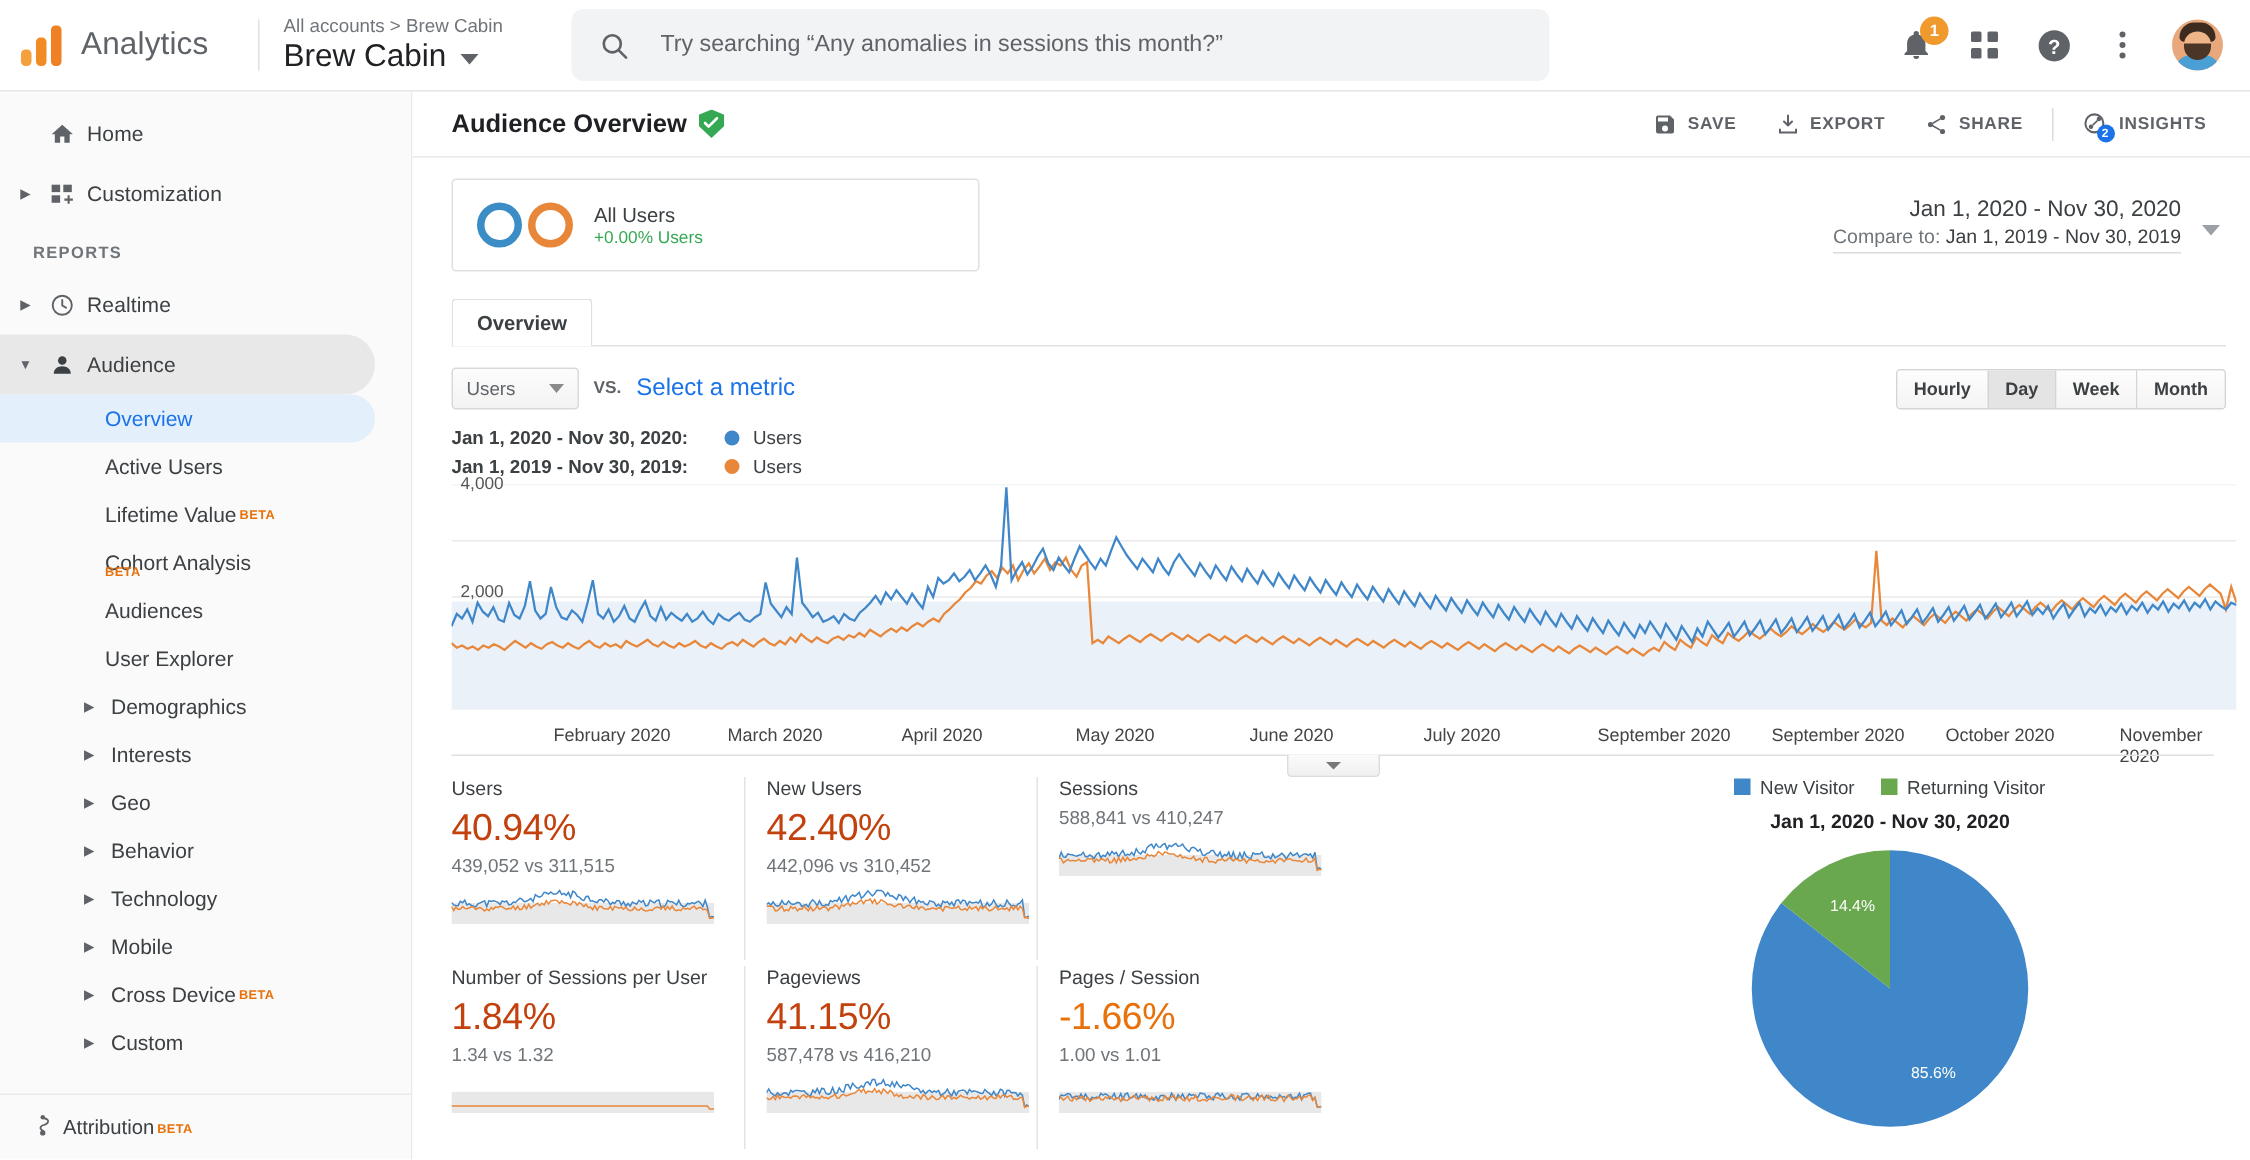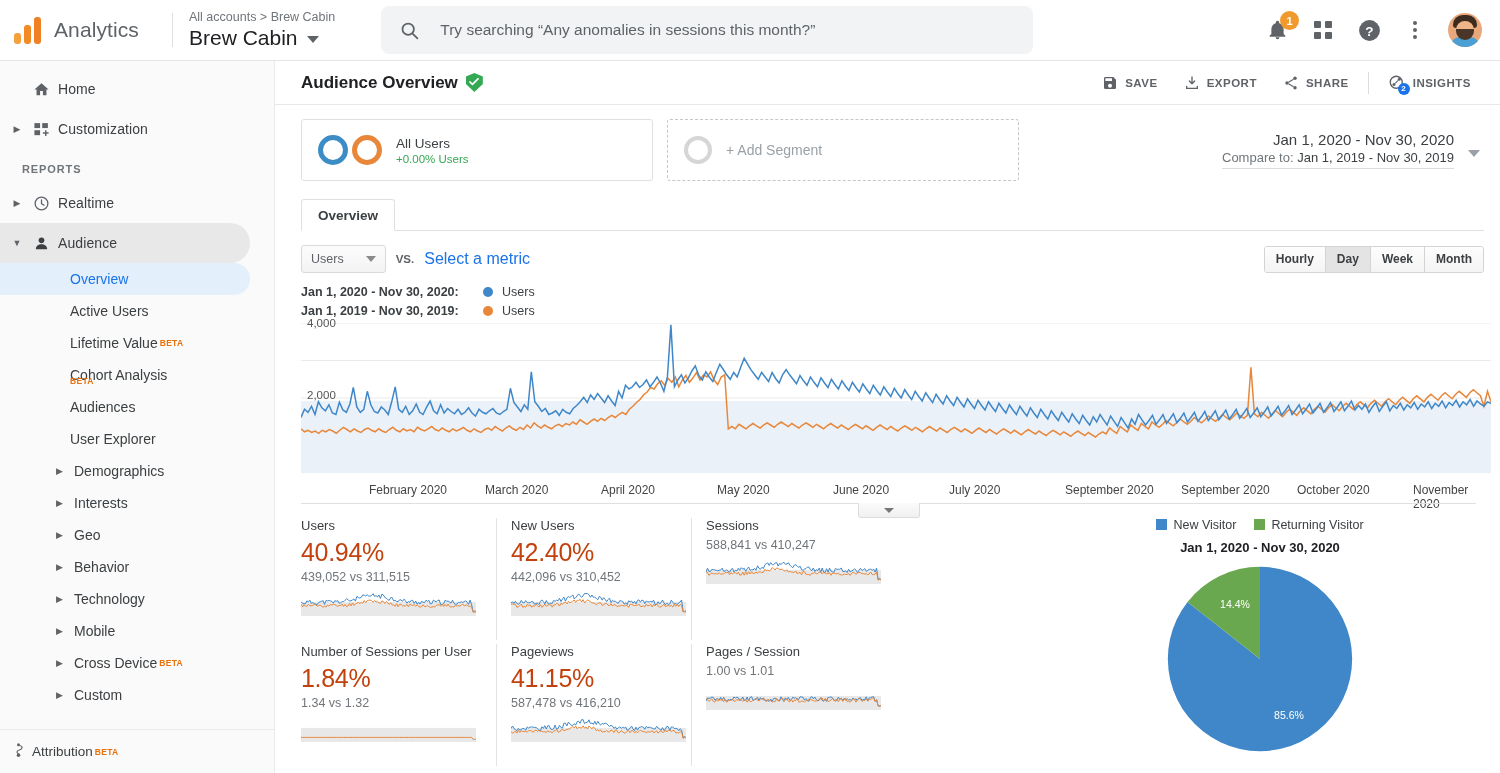--- a/index.html
+++ b/index.html
@@ -89,21 +89,21 @@
   .sb-sub .lbl { font-size: 14px; color: #3c4043; }
   .sb-sub.selected { background: #e3f0fb; }
   .sb-sub.selected .lbl { color: #1a73e8; }
   .sb-sub.with-arrow { padding-left: 56px; }
   .sb-sub .arrow { width: 14px; margin-right: 4px; color: #5f6368; font-size: 9px; flex:none;}
   .beta { color: #e8710a; font-size: 8.5px; font-weight: 700; vertical-align: super; margin-left: 2px; letter-spacing: .3px;}
   .beta-blk { color: #e8710a; font-size: 8.5px; font-weight: 700; letter-spacing:.3px; display:block; margin-top:-3px;}
   .sb-bottom {
     position: absolute; bottom: 0; left: 0; right: 0; height: 44px;
     background: #fafafa; border-top: 1px solid #eaeaea;
-    display: flex; align-items: center;  text-align: right;
+    display: flex; align-items: center; padding-left: 10px; text-align: right;
   }
 
   
   .main { flex: 1; overflow: hidden; position: relative; background: #fff; }
   .main-head {
     height: 44px; display: flex; align-items: center; padding: 0 16px 0 26px;
     border-bottom: 1px solid #e8e8e8; background: #fff;
   }
   .page-title { font-size: 17px; color: #202124; font-weight: 600; display: flex; align-items: center; gap: 8px;}
   .shield {
@@ -454,26 +454,20 @@
       <div class="seg-bar">
         <div class="seg-card">
           <span class="rings">
               <span class="ring"></span>
               <span class="ring orange"></span>
             </span>
           <span>
             <div class="seg-t1">All Users</div>
             <div class="seg-t2">+0.00% Users</div>
           </span>
-        </div>
-        <div class="seg-card dashed">
-          <span class="rings">
-              <span class="ring gray"></span>
-            </span>
-          <span class="seg-add">+ Add Segment</span>
         </div>
         <div class="date-range">
           <div class="dr-inner">
             <div class="dr-1">Jan 1, 2020 - Nov 30, 2020</div>
             <div class="dr-2"><span>Compare to: </span><b>Jan 1, 2019 - Nov 30, 2019</b></div>
           </div>
           <span class="dr-caret"></span>
         </div>
       </div>
 
@@ -563,21 +557,21 @@
           <div class="cards-row" id="cards-row-2" style="margin-top:4px">
               <div class="mcard"><div class="mc-label">Number of Sessions per User</div><div class="mc-pct">1.84%</div><div class="mc-sub">1.34 vs 1.32</div><svg class="spark" width="175" height="24" viewBox="0 0 175 24">
                   <rect x="0" y="9.9" width="175" height="14.100000000000001" fill="#e8e8e8"></rect>
                   <polyline points="0.0,19.4 1.5,19.4 2.9,19.4 4.4,19.4 5.9,19.4 7.4,19.4 8.8,19.4 10.3,19.4 11.8,19.4 13.2,19.4 14.7,19.4 16.2,19.4 17.6,19.4 19.1,19.4 20.6,19.4 22.1,19.4 23.5,19.4 25.0,19.4 26.5,19.4 27.9,19.4 29.4,19.4 30.9,19.4 32.4,19.4 33.8,19.4 35.3,19.4 36.8,19.4 38.2,19.4 39.7,19.4 41.2,19.4 42.6,19.4 44.1,19.4 45.6,19.4 47.1,19.4 48.5,19.4 50.0,19.4 51.5,19.4 52.9,19.4 54.4,19.4 55.9,19.4 57.4,19.4 58.8,19.4 60.3,19.4 61.8,19.4 63.2,19.4 64.7,19.4 66.2,19.4 67.6,19.4 69.1,19.4 70.6,19.4 72.1,19.4 73.5,19.4 75.0,19.4 76.5,19.4 77.9,19.4 79.4,19.4 80.9,19.4 82.4,19.4 83.8,19.4 85.3,19.4 86.8,19.4 88.2,19.4 89.7,19.4 91.2,19.4 92.6,19.4 94.1,19.4 95.6,19.4 97.1,19.4 98.5,19.4 100.0,19.4 101.5,19.4 102.9,19.4 104.4,19.4 105.9,19.4 107.4,19.4 108.8,19.4 110.3,19.4 111.8,19.4 113.2,19.4 114.7,19.4 116.2,19.4 117.6,19.4 119.1,19.4 120.6,19.4 122.1,19.4 123.5,19.4 125.0,19.4 126.5,19.4 127.9,19.4 129.4,19.4 130.9,19.4 132.4,19.4 133.8,19.4 135.3,19.4 136.8,19.4 138.2,19.4 139.7,19.4 141.2,19.4 142.6,19.4 144.1,19.4 145.6,19.4 147.1,19.4 148.5,19.4 150.0,19.4 151.5,19.4 152.9,19.4 154.4,19.4 155.9,19.4 157.4,19.4 158.8,19.4 160.3,19.4 161.8,19.4 163.2,19.4 164.7,19.4 166.2,19.4 167.6,19.4 169.1,19.4 170.6,19.4 172.1,21.3 173.5,21.3 175.0,21.3" fill="none" stroke="#e8873a" stroke-width="1"></polyline>
                 </svg></div>
               <div class="mcard"><div class="mc-label">Pageviews</div><div class="mc-pct">41.15%</div><div class="mc-sub">587,478 vs 416,210</div><svg class="spark" width="175" height="24" viewBox="0 0 175 24">
                   <rect x="0" y="9.9" width="175" height="14.100000000000001" fill="#e8e8e8"></rect>
                   <polyline points="0.0,10.6 1.5,8.0 2.9,10.5 4.4,11.6 5.9,12.6 7.4,10.5 8.8,12.2 10.3,11.4 11.8,10.5 13.2,10.6 14.7,12.3 16.2,8.9 17.6,10.1 19.1,9.0 20.6,9.0 22.1,9.2 23.5,9.5 25.0,9.2 26.5,10.9 27.9,12.1 29.4,12.5 30.9,8.8 32.4,10.4 33.8,7.7 35.3,11.1 36.8,7.6 38.2,7.8 39.7,11.0 41.2,11.6 42.6,10.9 44.1,7.1 45.6,11.2 47.1,10.6 48.5,7.3 50.0,9.6 51.5,10.1 52.9,5.2 54.4,5.1 55.9,7.9 57.4,4.1 58.8,5.9 60.3,7.4 61.8,7.3 63.2,5.8 64.7,7.0 66.2,3.7 67.6,3.3 69.1,5.3 70.6,1.7 72.1,1.7 73.5,5.7 75.0,4.4 76.5,4.4 77.9,1.8 79.4,5.5 80.9,5.0 82.4,6.4 83.8,3.3 85.3,6.5 86.8,3.3 88.2,5.7 89.7,7.1 91.2,5.3 92.6,6.0 94.1,5.1 95.6,5.6 97.1,7.3 98.5,8.4 100.0,7.4 101.5,8.0 102.9,10.4 104.4,9.0 105.9,11.2 107.4,9.6 108.8,8.8 110.3,10.4 111.8,9.2 113.2,10.1 114.7,9.0 116.2,12.4 117.6,11.4 119.1,10.3 120.6,8.1 122.1,11.0 123.5,12.6 125.0,9.1 126.5,12.2 127.9,9.5 129.4,9.1 130.9,8.7 132.4,9.2 133.8,11.3 135.3,8.3 136.8,9.9 138.2,9.2 139.7,9.6 141.2,10.2 142.6,10.9 144.1,11.0 145.6,8.3 147.1,10.0 148.5,10.8 150.0,12.4 151.5,9.6 152.9,12.3 154.4,11.2 155.9,8.2 157.4,8.9 158.8,12.7 160.3,9.0 161.8,8.9 163.2,10.5 164.7,10.4 166.2,10.5 167.6,12.7 169.1,10.8 170.6,12.1 172.1,19.7 173.5,18.6 175.0,19.5" fill="none" stroke="#3f87c8" stroke-width="1"></polyline>
                   <polyline points="0.0,13.9 1.5,14.9 2.9,14.7 4.4,13.0 5.9,15.1 7.4,12.1 8.8,14.5 10.3,12.7 11.8,13.5 13.2,13.6 14.7,13.4 16.2,14.1 17.6,12.8 19.1,12.6 20.6,12.8 22.1,14.4 23.5,12.6 25.0,11.9 26.5,13.6 27.9,12.3 29.4,13.8 30.9,12.9 32.4,13.9 33.8,13.7 35.3,14.5 36.8,12.7 38.2,13.9 39.7,13.7 41.2,14.6 42.6,13.3 44.1,12.8 45.6,11.3 47.1,14.1 48.5,14.0 50.0,12.1 51.5,11.5 52.9,12.6 54.4,12.2 55.9,11.5 57.4,11.1 58.8,10.7 60.3,9.4 61.8,8.4 63.2,10.0 64.7,8.0 66.2,10.8 67.6,9.4 69.1,9.7 70.6,10.1 72.1,7.8 73.5,10.2 75.0,8.9 76.5,11.1 77.9,8.0 79.4,9.4 80.9,10.9 82.4,8.9 83.8,10.1 85.3,12.8 86.8,11.5 88.2,13.1 89.7,11.8 91.2,14.2 92.6,13.6 94.1,13.8 95.6,12.5 97.1,13.8 98.5,13.9 100.0,12.0 101.5,12.7 102.9,14.7 104.4,11.9 105.9,12.7 107.4,15.0 108.8,14.4 110.3,12.6 111.8,13.8 113.2,15.0 114.7,14.8 116.2,13.3 117.6,12.4 119.1,14.8 120.6,12.5 122.1,12.7 123.5,14.8 125.0,13.6 126.5,14.5 127.9,13.6 129.4,12.1 130.9,13.2 132.4,13.6 133.8,13.7 135.3,14.7 136.8,13.7 138.2,13.8 139.7,14.2 141.2,12.6 142.6,14.7 144.1,14.2 145.6,12.7 147.1,15.2 148.5,13.5 150.0,12.9 151.5,14.2 152.9,14.3 154.4,11.9 155.9,14.0 157.4,12.1 158.8,12.1 160.3,13.5 161.8,12.6 163.2,12.4 164.7,14.9 166.2,14.7 167.6,15.0 169.1,13.6 170.6,13.7 172.1,20.3 173.5,19.5 175.0,19.5" fill="none" stroke="#e8873a" stroke-width="1"></polyline>
                 </svg></div>
-              <div class="mcard"><div class="mc-label">Pages / Session</div><div class="mc-sub">1.00 vs 1.01</div><svg class="spark" width="175" height="24" viewBox="0 0 175 24">
+              <div class="mcard"><div class="mc-label">Pages / Session</div><div class="mc-pct neg">-1.66%</div><div class="mc-sub">1.00 vs 1.01</div><svg class="spark" width="175" height="24" viewBox="0 0 175 24">
                   <rect x="0" y="9.9" width="175" height="14.100000000000001" fill="#e8e8e8"></rect>
                   <polyline points="0.0,15.0 1.5,11.9 2.9,12.5 4.4,12.0 5.9,11.1 7.4,11.5 8.8,13.9 10.3,13.1 11.8,12.7 13.2,14.3 14.7,11.3 16.2,14.5 17.6,11.4 19.1,13.8 20.6,15.3 22.1,13.5 23.5,14.2 25.0,13.4 26.5,13.9 27.9,11.0 29.4,12.1 30.9,11.2 32.4,12.0 33.8,14.6 35.3,13.4 36.8,11.0 38.2,14.5 39.7,14.0 41.2,11.1 42.6,14.9 44.1,11.4 45.6,10.7 47.1,14.4 48.5,13.7 50.0,13.0 51.5,11.2 52.9,14.5 54.4,11.6 55.9,13.4 57.4,12.0 58.8,14.5 60.3,14.5 61.8,14.5 63.2,15.4 64.7,13.1 66.2,15.3 67.6,12.5 69.1,12.2 70.6,13.0 72.1,14.0 73.5,15.1 75.0,10.8 76.5,13.3 77.9,15.4 79.4,11.8 80.9,13.8 82.4,11.4 83.8,14.4 85.3,13.8 86.8,11.2 88.2,12.3 89.7,11.7 91.2,13.2 92.6,13.5 94.1,10.7 95.6,11.0 97.1,11.4 98.5,14.1 100.0,12.6 101.5,14.3 102.9,15.3 104.4,11.5 105.9,10.7 107.4,12.8 108.8,11.0 110.3,13.6 111.8,14.7 113.2,14.3 114.7,11.8 116.2,14.5 117.6,15.0 119.1,13.2 120.6,15.4 122.1,11.4 123.5,11.4 125.0,10.9 126.5,11.7 127.9,14.5 129.4,14.0 130.9,14.1 132.4,11.2 133.8,13.4 135.3,12.3 136.8,14.4 138.2,12.4 139.7,14.2 141.2,12.8 142.6,14.0 144.1,13.6 145.6,14.5 147.1,11.9 148.5,13.5 150.0,13.0 151.5,14.2 152.9,12.4 154.4,11.6 155.9,14.4 157.4,13.5 158.8,13.4 160.3,10.8 161.8,15.1 163.2,12.0 164.7,11.6 166.2,10.9 167.6,10.7 169.1,15.2 170.6,13.8 172.1,19.7 173.5,20.2 175.0,19.6" fill="none" stroke="#3f87c8" stroke-width="1"></polyline>
                   <polyline points="0.0,12.8 1.5,13.7 2.9,15.4 4.4,14.2 5.9,12.8 7.4,15.5 8.8,16.1 10.3,13.5 11.8,15.2 13.2,12.7 14.7,14.1 16.2,13.0 17.6,15.7 19.1,13.4 20.6,16.2 22.1,14.9 23.5,14.2 25.0,14.5 26.5,13.1 27.9,15.0 29.4,15.3 30.9,13.3 32.4,14.4 33.8,12.8 35.3,14.0 36.8,15.3 38.2,14.2 39.7,13.8 41.2,16.2 42.6,13.7 44.1,15.5 45.6,15.7 47.1,14.2 48.5,13.4 50.0,12.3 51.5,14.2 52.9,14.8 54.4,13.4 55.9,12.4 57.4,13.8 58.8,13.0 60.3,15.9 61.8,13.3 63.2,14.2 64.7,14.6 66.2,16.2 67.6,15.4 69.1,15.8 70.6,12.4 72.1,15.1 73.5,13.6 75.0,13.5 76.5,12.0 77.9,15.4 79.4,13.6 80.9,13.3 82.4,15.3 83.8,15.8 85.3,13.2 86.8,16.1 88.2,14.1 89.7,14.5 91.2,12.1 92.6,15.8 94.1,16.0 95.6,15.1 97.1,15.1 98.5,16.0 100.0,14.6 101.5,15.0 102.9,13.1 104.4,13.7 105.9,13.9 107.4,14.6 108.8,15.2 110.3,14.8 111.8,14.7 113.2,13.4 114.7,11.9 116.2,12.0 117.6,15.5 119.1,12.4 120.6,13.6 122.1,15.7 123.5,14.9 125.0,13.9 126.5,12.6 127.9,13.6 129.4,15.6 130.9,13.4 132.4,15.7 133.8,13.0 135.3,12.2 136.8,15.4 138.2,13.4 139.7,12.1 141.2,15.6 142.6,15.3 144.1,16.0 145.6,14.9 147.1,12.8 148.5,13.5 150.0,16.2 151.5,13.3 152.9,12.0 154.4,13.6 155.9,15.3 157.4,14.5 158.8,14.5 160.3,12.9 161.8,15.1 163.2,13.0 164.7,13.5 166.2,12.3 167.6,12.0 169.1,15.6 170.6,13.5 172.1,20.1 173.5,19.8 175.0,19.7" fill="none" stroke="#e8873a" stroke-width="1"></polyline>
                 </svg></div>
             </div>
         </div>
         <div class="pie-block">
           <div class="pie-leg" id="pie-legend">
               <span><span class="sw" style="background:#3f87c8"></span>New Visitor</span>
               <span><span class="sw" style="background:#6aa84f"></span>Returning Visitor</span>

